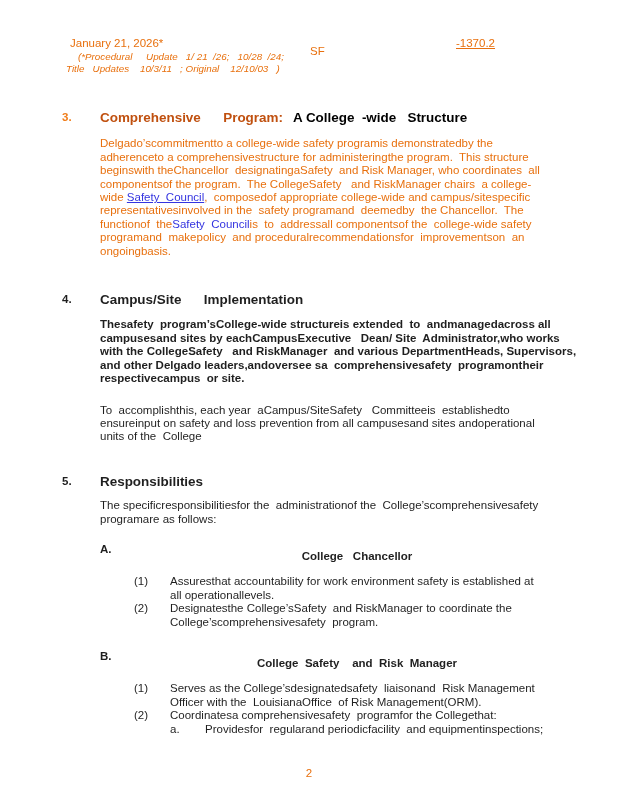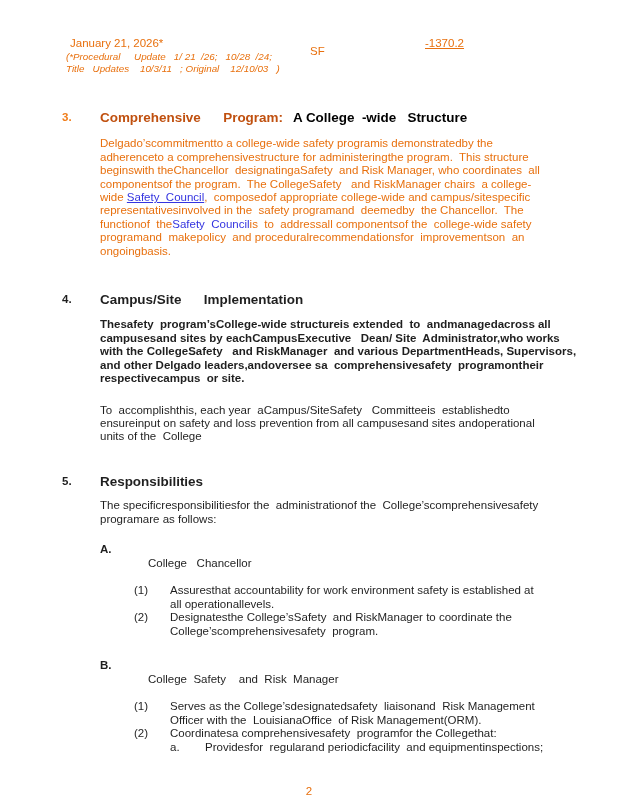--- a/index.html
+++ b/index.html
@@ -8,23 +8,23 @@
     font-family:"Liberation Sans", sans-serif;
     font-size:11.5px; line-height:13.4px; color:#1f1f1f;
     position:relative;
   }
   .pre { white-space:pre; }
 
   
   .doc-header { position:relative; height:40px; margin-top:37px; color:#e8700e; }
   .h-date   { position:absolute; left:70px;  top:0; }
   .h-center { position:absolute; left:310px; top:8px; }
-  .h-right  { position:absolute; left:425px; top:0;text-decoration:underline; }
+  .h-right  { position:absolute; left:456px; top:0;text-decoration:underline; }
   .h-note   { position:absolute; left:66px; font-style:italic; font-size:9.8px; line-height:12px; }
-  .h-note.n1 { top:14px; }
+  .h-note.n1 { top:14px;margin-left:12px; }
   .h-note.n2 { top:26px; }
 
   
   .section { display:flex; margin-left:62px; margin-right:38px; }
   .sec-num { width:38px; flex:none; font-weight:bold; }
   .sec-body { flex:1; min-width:0; }
   .sec-heading { font-weight:bold; margin:0; }
 
   
   .s3 .sec-num { color:#f07d1a; }
@@ -40,21 +40,21 @@
 
   .s5 { margin-top:31px; }
   .s5-intro { margin:11px 0 0 0; }
 
   
   .subsec { display:flex; }
   .subsec.a { margin-top:17px; }
   .subsec.b { margin-top:21px; }
   .sub-letter { width:34px; flex:none; font-weight:bold; }
   .sub-body { flex:1; min-width:0; }
-  .sub-heading { font-weight:normal; margin:14px; }
+  .sub-heading { font-weight:bold; margin:7px;text-align:center; }
   .items { margin-top:12px; }
   .item { display:flex; }
   .item-num { width:36px; flex:none; }
   .item-text { flex:1; min-width:0; }
   .alpha-item { display:flex; }
   .alpha-letter { width:35px; flex:none; }
 
   
   .footer-page { margin-top:31px; text-align:center; color:#e8700e; }
 </style>

